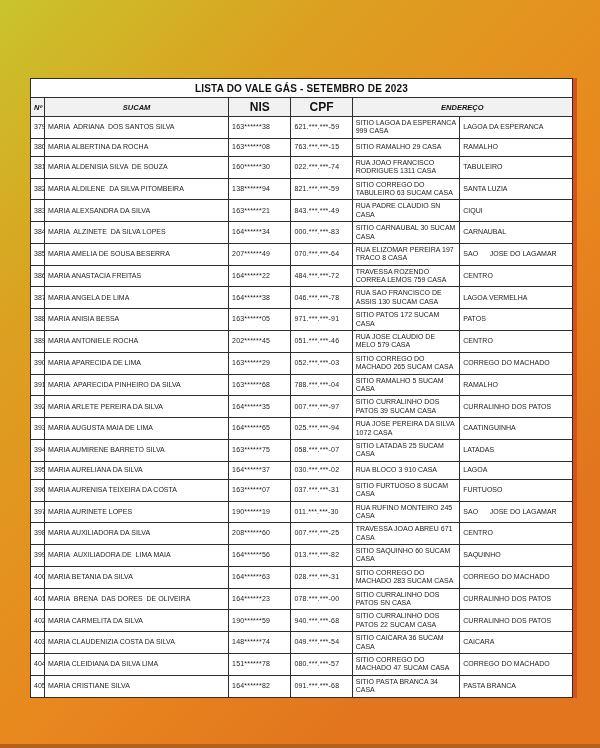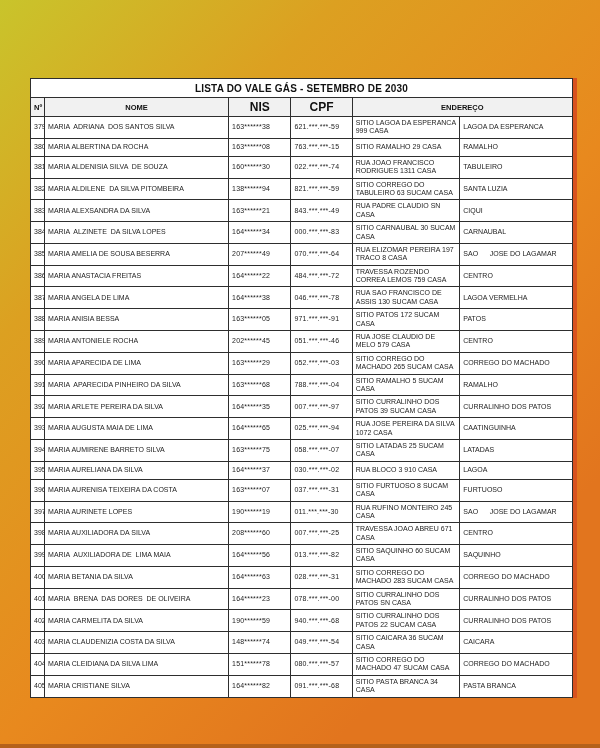--- a/index.html
+++ b/index.html
@@ -33,21 +33,21 @@
   }
   .title-row th{
     background:#ffffff;
     font-size:10px;font-weight:bold;text-align:center;
     letter-spacing:.2px;height:14px;color:#111;
   }
   .header-row th{
     background:#f1f1f1;
     font-weight:bold;text-align:center;height:13px;color:#111;
   }
-  .h-small{font-size:7.5px;}
+  .h-small{font-size:7.5px;font-style:italic;}
   .h-big{font-size:12px;}
   .data-row{height:18px;}
   .data-row td{font-size:7px;line-height:1.2;}
   .c-num{text-align:left;}
   .c-name{white-space:pre-wrap;}
   .c-nis,.c-cpf{letter-spacing:.2px;}
   .c-dist{white-space:pre-wrap;}
 </style>
 </head>
 <body>
@@ -59,25 +59,25 @@
     <colgroup>
       <col style="width:14px">
         <col style="width:183px">
         <col style="width:62px">
       <col style="width:61px">
         <col style="width:107px">
         <col style="width:112px">
     </colgroup>
     <thead>
       <tr class="title-row">
-        <th colspan="6">LISTA DO VALE GÁS - SETEMBRO DE 2030</th>
+        <th colspan="6">LISTA DO VALE GÁS - SETEMBRO DE 2023</th>
       </tr>
       <tr class="header-row">
         <th class="h-small">Nº</th>
-        <th class="h-small">NOME</th>
+        <th class="h-small">SUCAM</th>
         <th class="h-big">NIS</th>
         <th class="h-big">CPF</th>
         <th class="h-small" colspan="2">ENDEREÇO</th>
       </tr>
     </thead>
     <tbody id="rows-body">
         <tr class="data-row">
     <td class="c-num">379</td>
     <td class="c-name">MARIA  ADRIANA  DOS SANTOS SILVA</td>
     <td class="c-nis">163******38</td>

